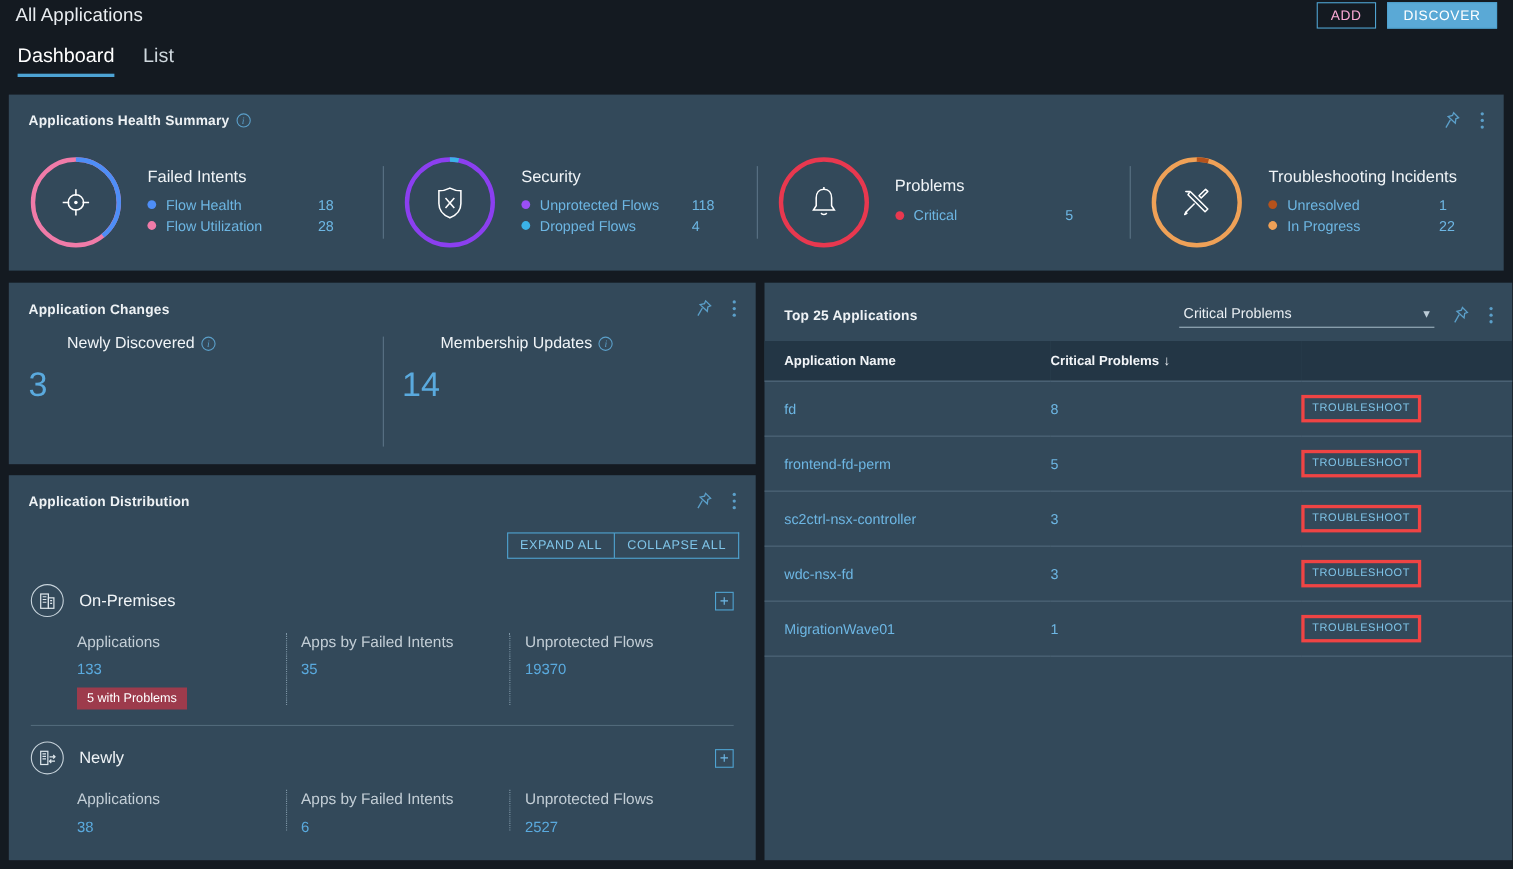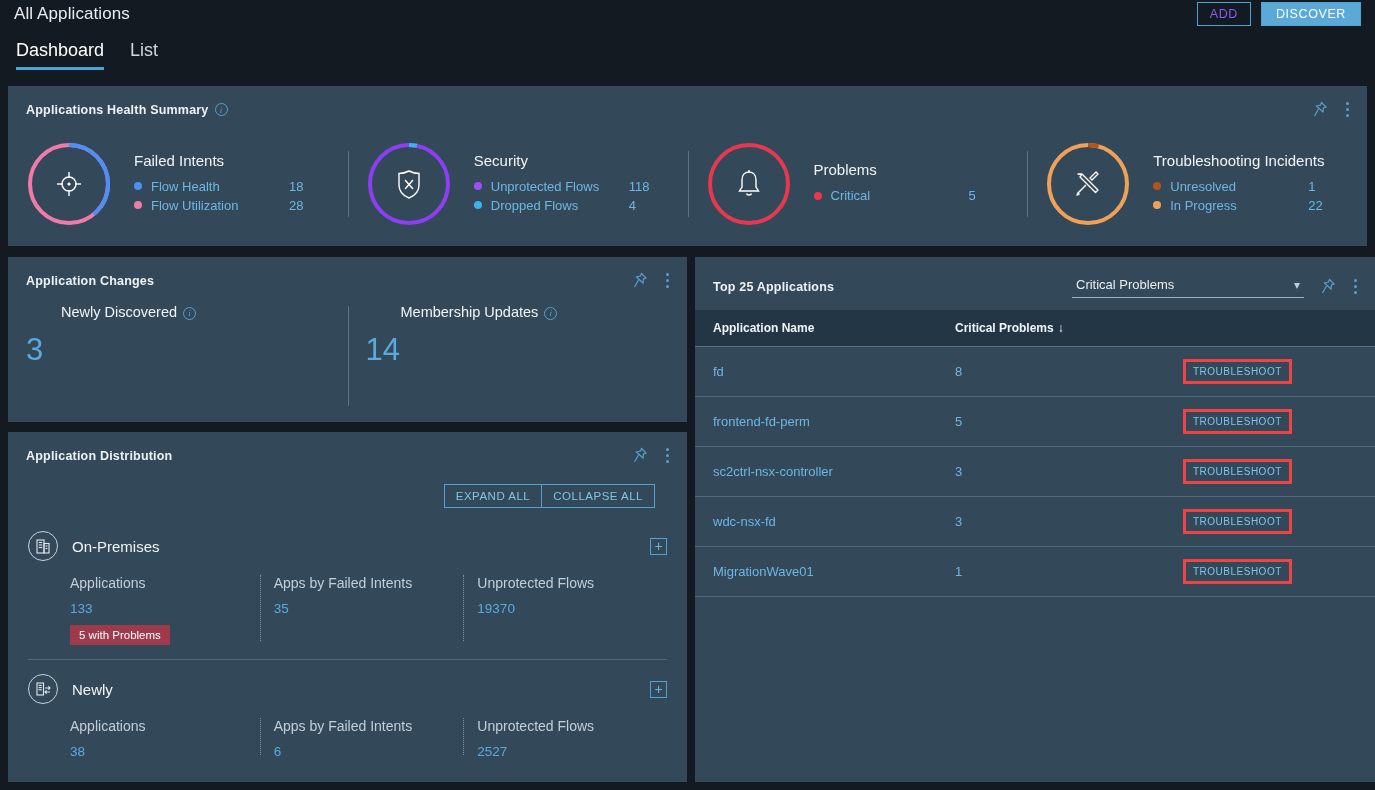--- a/index.html
+++ b/index.html
@@ -10,21 +10,21 @@
     color: #e6eaee;
     overflow: hidden;
   }
   .page { position: relative; width: 1375px; height: 790px; }
 
   
   .topbar { position: relative; height: 70px; padding: 0 14px; }
   .page-title { font-size: 17px; color: #e9edf1; padding-top: 4px; letter-spacing: .1px; }
   .topbtns { position: absolute; right: 14px; top: 2px; display: flex; gap: 10px; }
   .btn-outline {
-    border: 1px solid #4fa3d1; background: transparent; color: #8b5cf6;
+    border: 1px solid #4fa3d1; background: transparent; color: #f9a8d4;
     font-size: 12.5px; letter-spacing: .6px; padding: 4px 12px; cursor: pointer;
     font-family: "Liberation Sans", sans-serif;
   }
   .btn-solid {
     border: 1px solid #4fa3d1; background: #5aa9d6; color: #ffffff;
     font-size: 12.5px; letter-spacing: .6px; padding: 4px 14px; cursor: pointer;
     font-family: "Liberation Sans", sans-serif;
   }
   .tabs { display: flex; gap: 26px; margin-top: 16px; padding-left: 2px; }
   .tab { font-size: 18px; color: #cfd8de; padding-bottom: 6px; cursor: pointer; }
@@ -74,21 +74,21 @@
   .chg-row { display: flex; margin-top: 14px; }
   .chg-cell { flex: 1; padding-left: 18px; position: relative; }
   .chg-cell + .chg-cell::before {
     content: ""; position: absolute; left: 0; top: 2px; height: 100px; width: 1px; background: #5a7386;
   }
   .chg-label { font-size: 14.5px; color: #f0f4f7; margin-left: 35px; }
   .chg-value { font-size: 31px; color: #5aaade; margin-top: 12px; font-weight: 300; }
 
   
   #distribution { left: 8px; top: 432px; width: 679px; height: 350px; }
-  .expcol { position: absolute; right: 32px; top: 52px; display: flex; }
+  .expcol { position: absolute; right: 15px; top: 52px; display: flex; }
   .expcol button {
     background: transparent; border: 1px solid #4fa3d1; color: #7fc4e8;
     font-size: 11.5px; letter-spacing: .5px; padding: 5px 11px; cursor: pointer;
     font-family: "Liberation Sans", sans-serif;
   }
   .expcol button + button { border-left: none; }
 
   .dist-group { margin: 0 20px; padding-top: 14px; }
   .group-head { display: flex; align-items: center; }
   .circ-icon {

